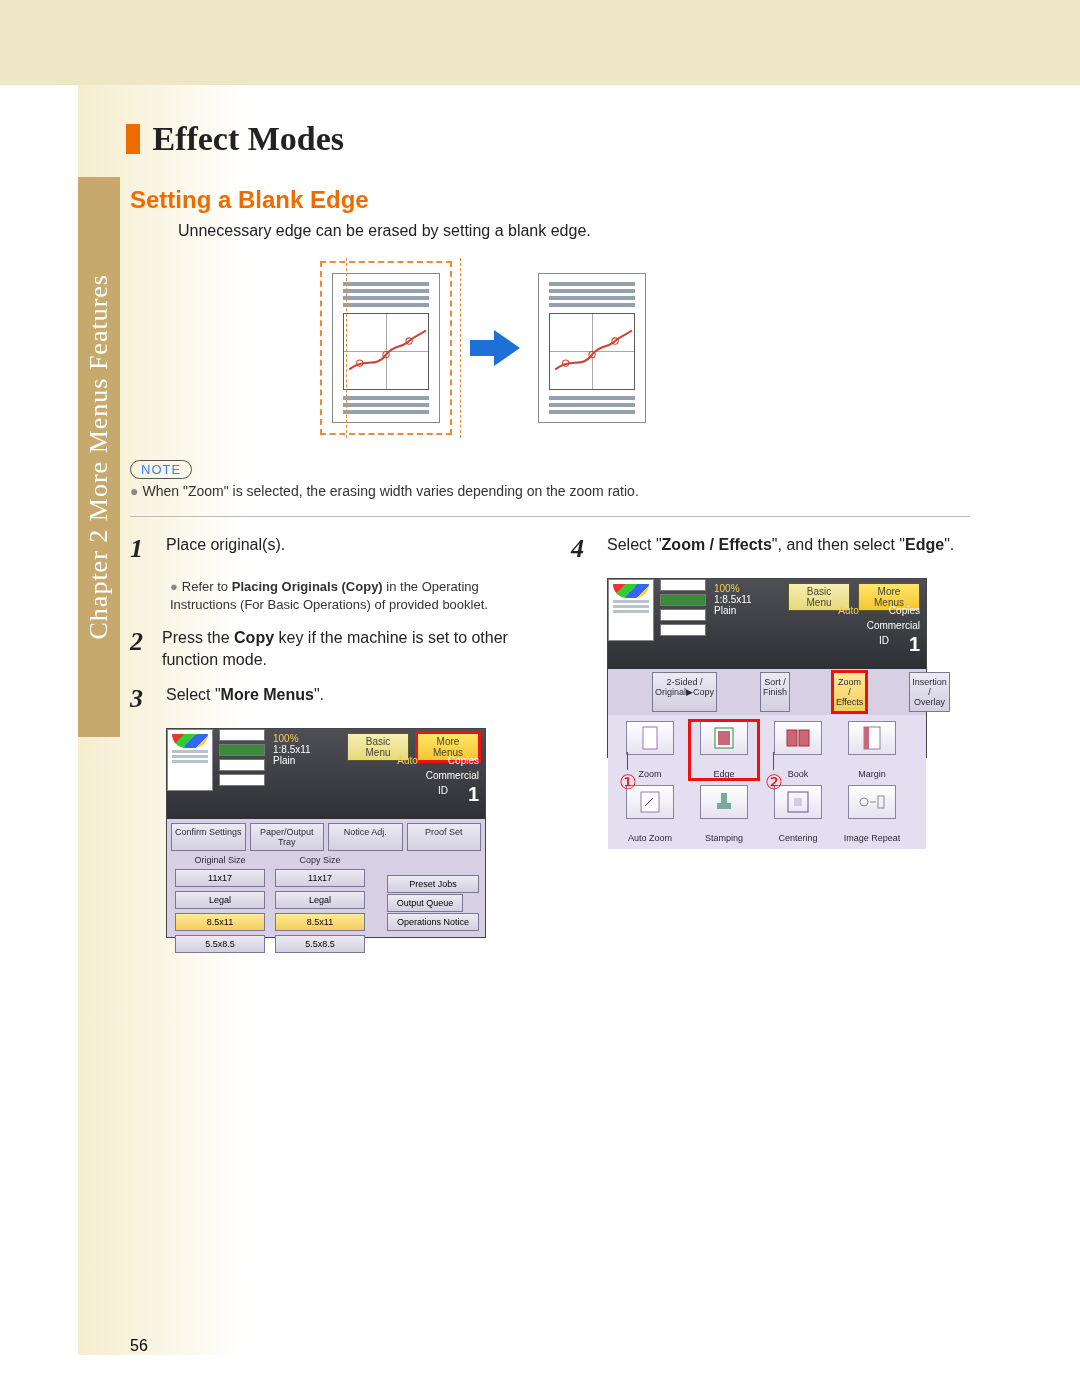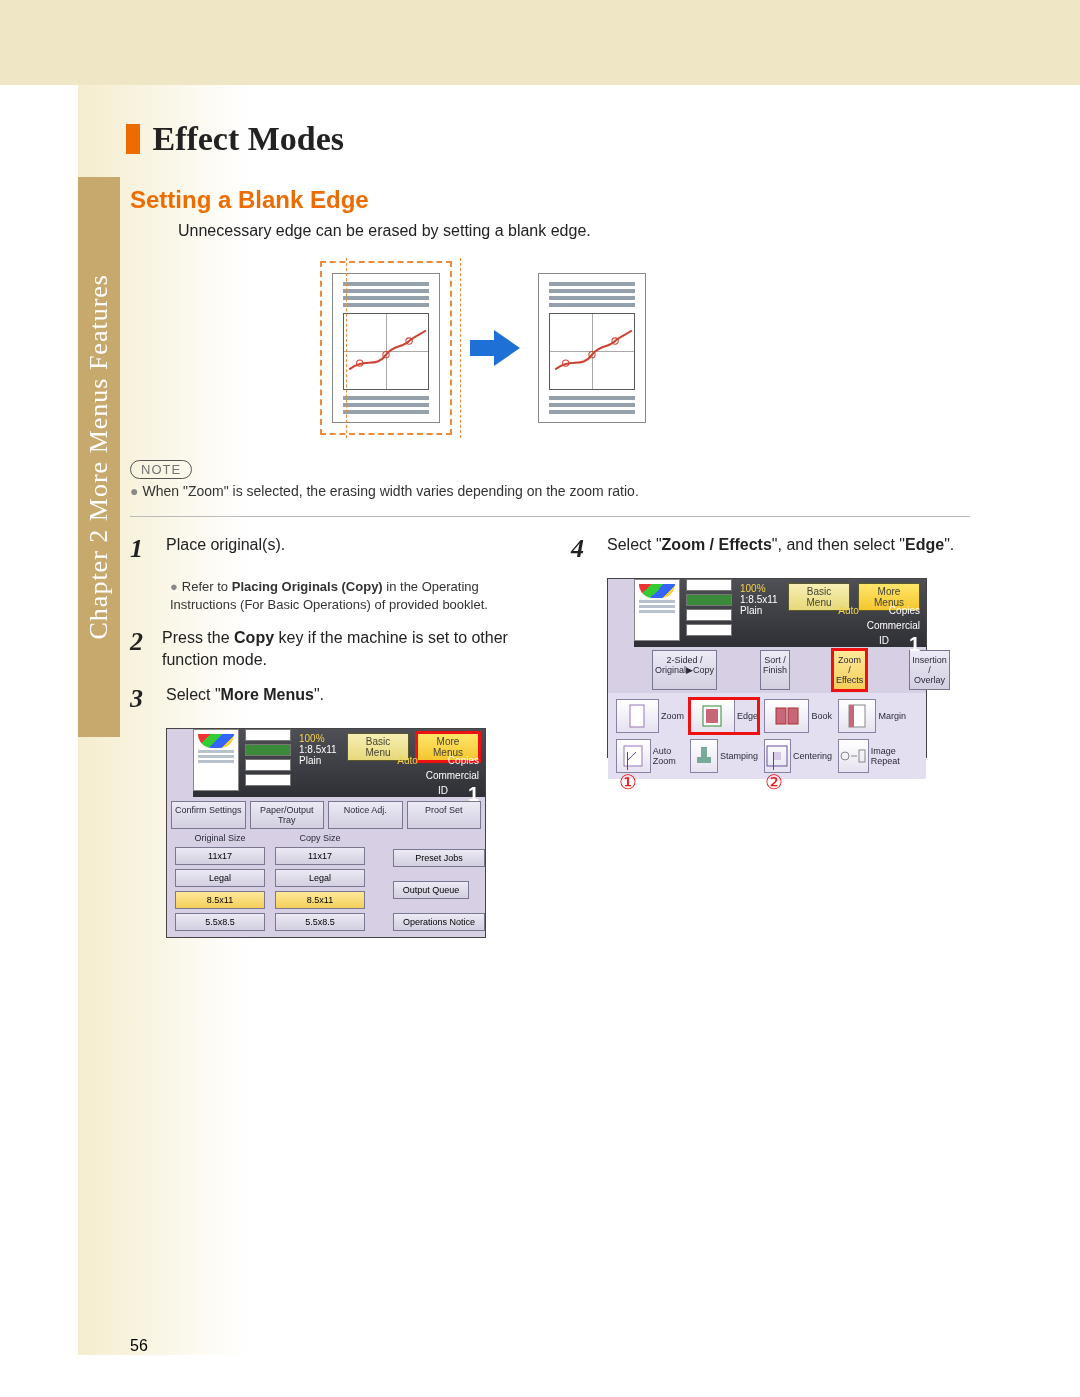--- a/index.html
+++ b/index.html
@@ -22,60 +22,60 @@
   .doc-frame { width: 108px; height: 150px; background: #fff; border: 1px solid #888; display: flex; flex-direction: column; padding: 8px 10px; }
   .doc-stripes { display: flex; flex-direction: column; gap: 3px; }
   .doc-line { height: 4px; background: #94a1ac; }
   .doc-graph { flex: 1; margin: 6px 0; border: 1px solid #5a5a5a; position: relative;
     background: linear-gradient(#aaa 0 0) center/100% 1px no-repeat,
                 linear-gradient(#aaa 0 0) center/1px 100% no-repeat; }
   .doc-graph svg { position: absolute; inset: 0; width: 100%; height: 100%; }
   .arrow-right { width: 50px; height: 40px; }
   .arrow-right svg { width: 100%; height: 100%; }
   .vdash { position: absolute; width: 1px; border-left: 1px dashed #ec8a3a; }
-  .note-badge { display:inline-block; border: 1px solid #555; border-radius: 10px; padding: 1px 10px; font-size: 13px; color: #737373; letter-spacing: 1px; }
+  .note-badge { display:inline-block; border: 1px solid #555; border-radius: 10px; padding: 1px 10px; font-size: 13px; color: #3b82f6; letter-spacing: 1px; }
   .note-area { position: absolute; left: 130px; top: 460px; right: 60px; }
   .note-text { font-size: 14px; color: #333; margin-top: 4px; }
   .note-text .bullet { color: #888; margin-right: 4px; }
   .divider { position: absolute; left: 130px; top: 516px; width: 840px; height: 0; border-top: 1px solid #bbb; }
   .steps { position: absolute; left: 130px; top: 534px; width: 850px; display: flex; gap: 36px; }
   .col { width: 405px; }
   .step { display: flex; align-items: flex-start; gap: 14px; margin-bottom: 14px; }
   .stepnum { font-family: Georgia, 'Times New Roman', serif; font-style: italic; font-weight: bold; font-size: 26px; color: #222; width: 22px; }
   .steptext { font-size: 16px; color: #222; line-height: 1.35; }
   .subnote { font-size: 13px; color: #333; margin: 4px 0 0 40px; line-height: 1.35; }
   .subnote .bullet { color: #888; margin-right: 4px; }
   .screenshot { margin-left: 36px; margin-top: 8px; border: 1px solid #444; background: #d7cfe4; position: relative; }
   .ss-a { width: 320px; height: 210px; }
   .ss-b { width: 320px; height: 180px; }
-  .ss-top { height: 68px; background: linear-gradient(#4f4f56, #2f2f36); display: flex; gap: 6px; position: relative; margin-left: 26px; }
+  .ss-top { height: 90px; background: linear-gradient(#4f4f56, #2f2f36); display: flex; gap: 6px; position: relative; }
   .thumb { width: 46px; height: 62px; background: #fff; border: 1px solid #888; display:flex; flex-direction:column; padding:4px; gap:2px;}
   .thumb .tline{height:3px; background:#b7c2cc;}
   .thumb .rainbow{height:14px; background:linear-gradient(135deg,#e33 0 25%,#3c3 25% 50%,#36f 50% 75%,#fc3 75% 100%); border-radius:0 0 14px 14px;}
   .column-icons { width: 46px; display:flex; flex-direction:column; gap:3px;}
   .column-icons .ci{height:12px; background:#fff; border:1px solid #777;}
   .column-icons .ci.green{background:#3a8a3a;}
   .plabel { position:absolute; left:106px; top:4px; color:#fff; font-size:10px; line-height:1.1; }
   .btn { position:absolute; font-size:10px; padding:2px 4px; background:linear-gradient(#f7efb4,#e7d87a); border:1px solid #5a5a2a; color:#443; text-align:center; }
   .btn.active{ background:linear-gradient(#ffe66a,#f5c62e); }
   .panel-row { display:flex; gap:4px; padding:4px; }
   .pill { flex:1; font-size:9px; text-align:center; padding:3px 2px; background:linear-gradient(#eceaf4,#d3cfe0); border:1px solid #7a7790; color:#2a2a3a;}
   .sizegrid { display:flex; gap:10px; padding:0 8px; }
   .sizecol { display:flex; flex-direction:column; gap:4px; }
   .szlabel { font-size:9px; color:#2a2a3a; text-align:center; }
   .szbtn { width: 90px; font-size:9px; text-align:center; padding:3px 2px; background:linear-gradient(#eceaf4,#d3cfe0); border:1px solid #7a7790; white-space:nowrap;}
   .szbtn.sel { background:linear-gradient(#ffe89a,#f3cf5a); }
-  .rightlist { position:absolute; right:0; bottom:6px; display:flex; flex-direction:column; gap:14px; width:92px;}
+  .rightlist { position:absolute; right:6px; bottom:6px; display:flex; flex-direction:column; gap:1px; width:92px;}
   .ss-right { position:absolute; right:6px; top:6px; display:flex; flex-direction:column; gap:4px; font-size:10px; color:#fff; text-align:right;}
   .big1 { color:#fff; font-size:20px; font-weight:bold; text-align:right; margin-top:-2px;}
   .tabrow { display:flex; padding:3px 4px; gap:3px; }
   .tab { flex:1; font-size:9px; text-align:center; padding:4px 2px; background:linear-gradient(#eceaf4,#d3cfe0); border:1px solid #7a7790; color:#2a2a3a;margin-left:40px;}
   .tab.hl { background:linear-gradient(#ffe89a,#f3cf5a); }
   .effgrid { display:flex; flex-wrap:wrap; gap:6px; padding:6px 8px; background:#e3dff0; }
-  .effcell { width: 68px; display:flex; flex-direction:row; align-items:center; gap:2px;}
+  .effcell { width: 68px; display:flex; flex-direction:column; align-items:center; gap:14px;}
   .effbtn { width: 48px; height: 34px; background:linear-gradient(#fff,#e6e2f0); border:1px solid #8883a2; display:flex; align-items:center; justify-content:center;}
   .efflabel { font-size:9px; color:#2a2a3a;}
   .red-outline { outline: 3px solid #e11; outline-offset: -1px; }
   .circle-num { display:inline-block; font-size:20px; color:#e11; font-family: Arial; }
   .callouts { position: relative; margin-left: 36px; height: 40px; }
   .pagenum { position: absolute; left: 130px; bottom: 42px; font-size: 16px; }
 </style>
 </head>
 <body>
 

